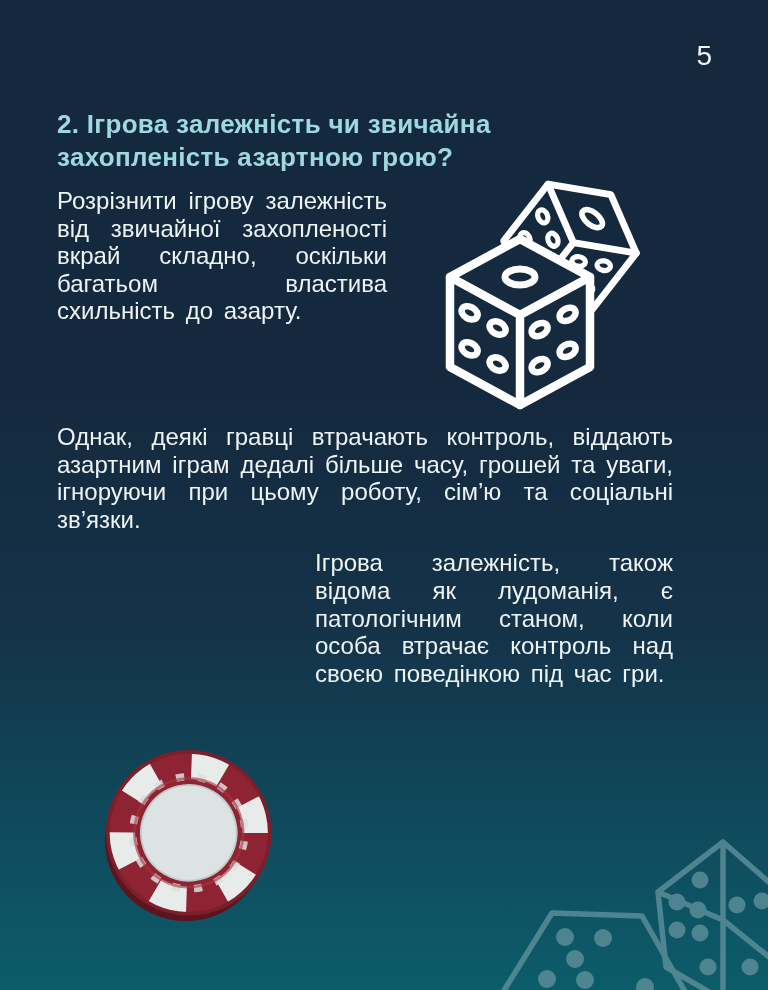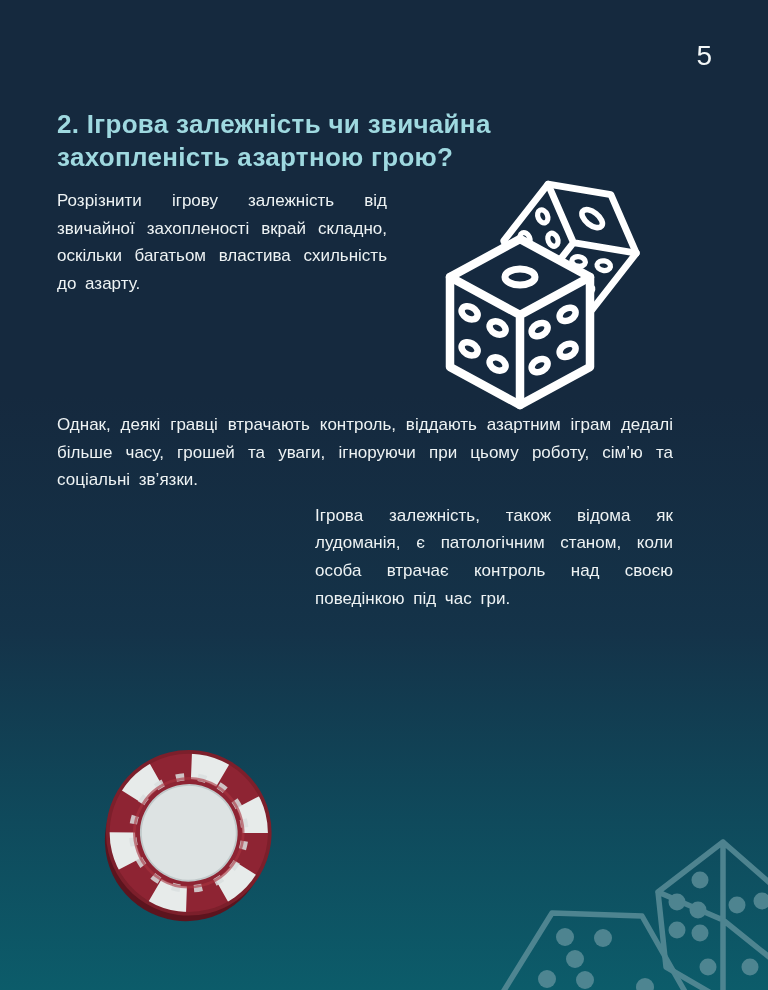--- a/index.html
+++ b/index.html
@@ -35,33 +35,33 @@
     color: #9fd9e0;
     font-size: 26px;
     line-height: 33px;
     font-weight: 700;
     letter-spacing: 0.3px;
   }
 
   .body-text {
     margin: 0;
     color: #eef3f4;
-    font-size: 17px;
+    font-size: 24px;
     line-height: 27.6px;
     text-align: justify;
     word-spacing: 4px;
     font-weight: 400;
   }
 
   .row { display: flex; align-items: flex-start; }
   .text-col { width: 330px; flex: 0 0 330px; }
   .dice-art { margin-left: auto; margin-top: -16px; margin-right: 6px; width: 225px; height: 240px; }
 
-  .full { margin-top: 0px; }
-  .right-col { margin-top: 8px; margin-left: 258px; width: 358px; }
+  .full { margin-top: 12px; }
+  .right-col { margin-top: 16px; margin-left: 258px; width: 358px; }
 
   .chip-art {
     position: absolute;
     left: 97px;
     top: 740px;
     width: 184px;
     height: 192px;
   }
 
   .corner-art {

